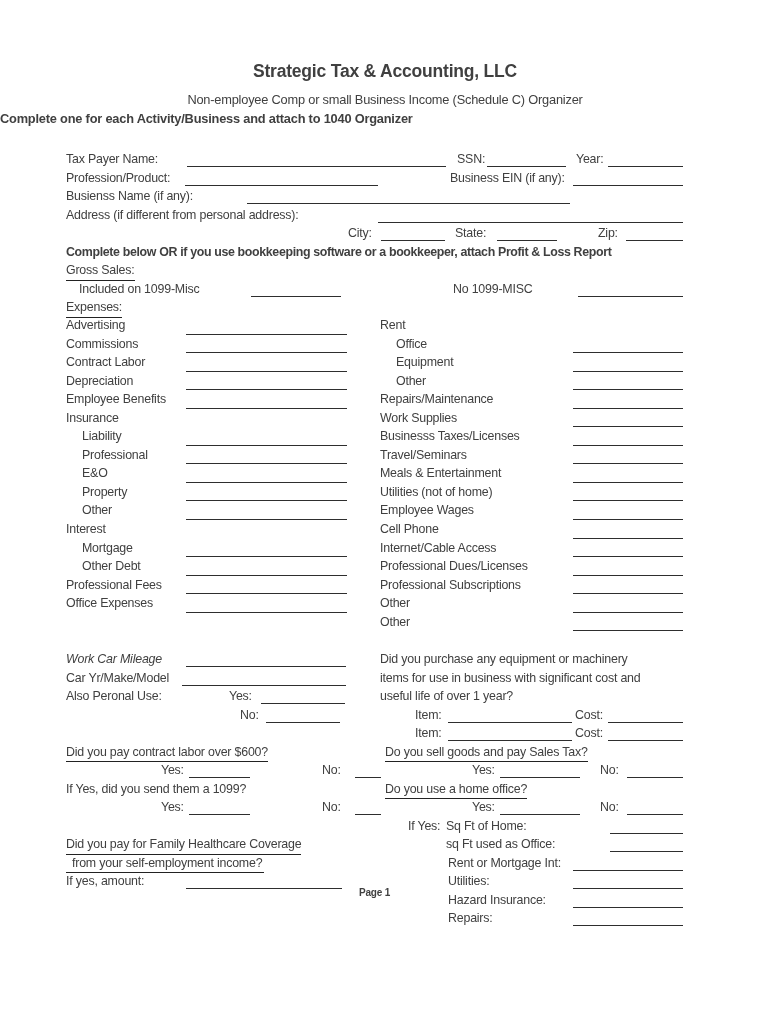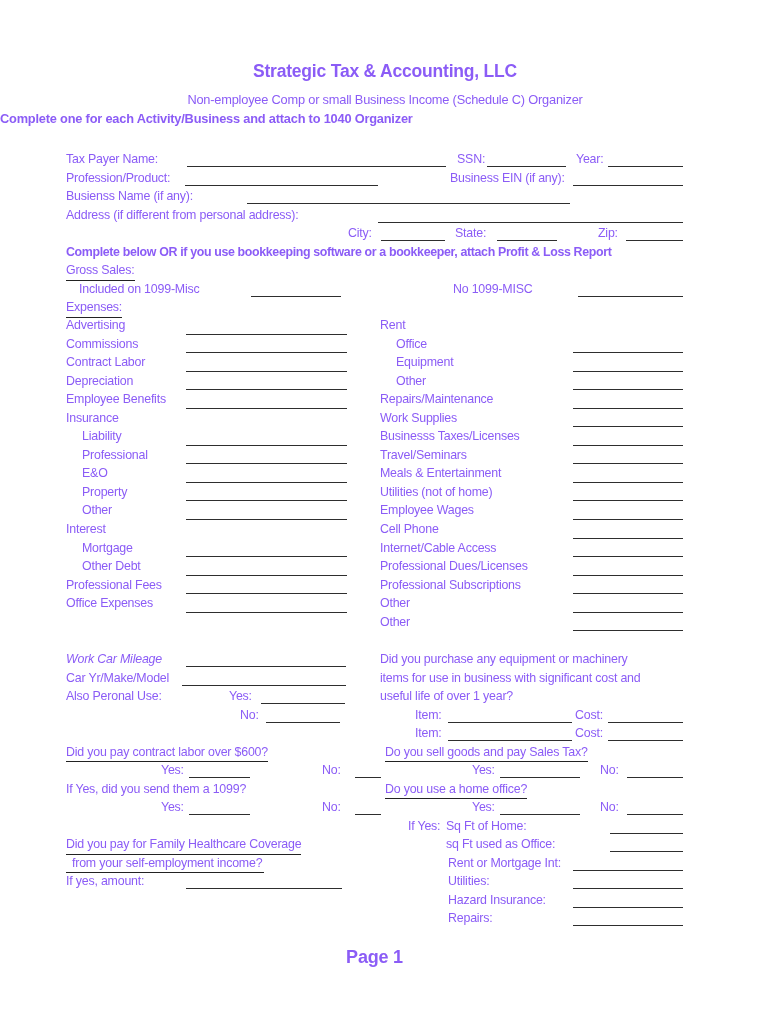--- a/index.html
+++ b/index.html
@@ -1,19 +1,19 @@
 <!DOCTYPE html>
 <html><head>
 <meta charset="utf-8">
 <style>
   html,body{margin:0;padding:0;background:#ffffff;}
   .page{
     position:relative;width:770px;height:1024px;background:#ffffff;overflow:hidden;
     font-family:"Liberation Sans", sans-serif;
-    color:#8b5cf6;font-size:12.4px;letter-spacing:-0.2px;line-height:18.55px;
+    color:#404040;font-size:12.4px;letter-spacing:-0.2px;line-height:18.55px;
   }
   .abs{position:absolute;white-space:nowrap;}
   .b{font-weight:700;}
   .uline{border-bottom:1.6px solid #222;padding-bottom:0px;}
   .fill{position:absolute;height:16px;border-bottom:1.8px solid #2e2e2e;}
   .title{position:absolute;left:0;top:62px;width:770px;text-align:center;font-size:17.5px;font-weight:700;letter-spacing:-0.2px;}
   .sub1{position:absolute;left:0;top:91px;width:770px;text-align:center;font-size:12.8px;}
   .sub2{position:absolute;left:0;top:110px;width:770px;font-size:12.8px;font-weight:700;}
   
   .expcol{position:absolute;top:316px;}
@@ -21,21 +21,21 @@
   .expcol.right{left:380px;width:303px;}
   .exp-row{display:flex;align-items:flex-end;height:18.55px;}
   .exp-label{flex:none;box-sizing:border-box;line-height:18.55px;}
   .expcol.left .exp-label{width:120px;}
   .expcol.left .exp-line{width:161px;}
   .expcol.right .exp-label{width:193px;}
   .expcol.right .exp-line{width:110px;}
   .exp-row.indent .exp-label{padding-left:16px;}
   .exp-line{flex:none;height:15px;border-bottom:1.8px solid #2e2e2e;}
   .exp-row.no-line .exp-line{visibility:hidden;}
-  .footer{position:absolute;left:66px;top:948px;width:617px;text-align:center;font-weight:700;font-size:18px;}
+  .footer{position:absolute;left:66px;top:884px;width:617px;text-align:center;font-weight:700;font-size:10px;}
 </style>
 </head>
 <body>
 
 <div class="page">
 
   <div class="title">Strategic Tax &amp; Accounting, LLC</div>
   <div class="sub1">Non-employee Comp or small Business Income (Schedule C) Organizer</div>
   <div class="sub2">Complete one for each Activity/Business and attach to 1040 Organizer</div>
 

